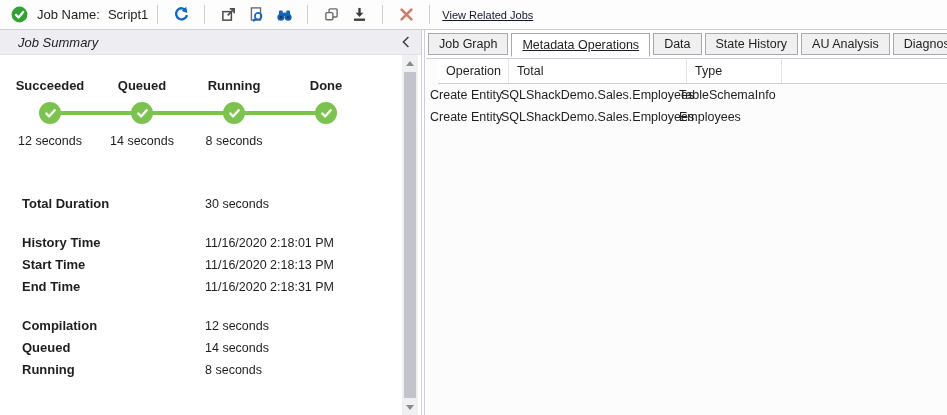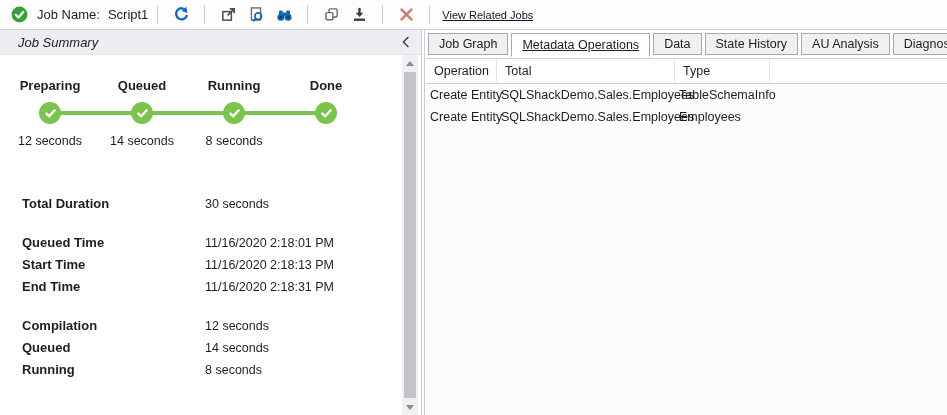--- a/index.html
+++ b/index.html
@@ -46,21 +46,21 @@
   
   .splitter{position:absolute;left:421px;top:30px;width:4px;height:385px;background:#fff;border-left:1px solid #cccedb;border-right:1px solid #cccedb;box-sizing:border-box;}
 
   
   .right-panel{position:absolute;left:426px;top:30px;width:521px;height:385px;background:#fcfcfd;}
   .tabstrip{display:flex;height:25px;padding:3px 0 0 2px;border-bottom:1px solid #cccedb;box-sizing:content-box;background:#fff;}
   .tab{border:1px solid #a9a9ad;background:#f0f0f0;font-size:12.5px;padding:0 10px;height:20px;line-height:20px;margin-right:3px;cursor:pointer;white-space:nowrap;}
   .tab.active{background:#fff;height:22px;line-height:22px;margin-bottom:-1px;border-bottom:1px solid #fff;position:relative;z-index:2;text-decoration:underline;}
 
   .grid{background:#fcfcfd;}
-  .grid-header{display:grid;grid-template-columns:71px 178px 95px 1fr;height:24px;background:#fff;border-bottom:1px solid #cccedb;}
+  .grid-header{display:grid;grid-template-columns:71px 178px 95px 1fr;height:24px;background:#fff;border-bottom:1px solid #cccedb;margin-left:12px;}
   .gh-cell{border-right:1px solid #e3e3e9;line-height:24px;padding-left:8px;font-size:12.5px;box-sizing:border-box;overflow:hidden;white-space:nowrap;cursor:pointer;}
   .grid-row{display:grid;grid-template-columns:71px 178px 95px 1fr;height:22px;cursor:pointer;}
   .gr-cell{line-height:22px;padding-left:4px;font-size:12.5px;white-space:nowrap;overflow:visible;}
 </style>
 </head>
 <body>
 
 <div class="toolbar">
   <svg class="tb-status" viewBox="0 0 18 18">
     <circle cx="9" cy="9" r="8.4" fill="#33A133"></circle>
@@ -148,21 +148,21 @@
       </svg>
     </span>
   </div>
 
   <div class="panel-body">
 
     <div class="stepper">
       <div class="stepper-line"></div>
       <div class="stages">
         <div class="stage">
-          <div class="stage-label">Preparing</div>
+          <div class="stage-label">Succeeded</div>
           <div class="stage-circle">
             <svg width="15" height="15" viewBox="0 0 15 15">
                 <polyline points="3.4,7.6 6.2,10.3 11.7,4.3" fill="none" stroke="#fff" stroke-width="2.4" stroke-linecap="round" stroke-linejoin="round"></polyline>
               </svg>
           </div>
           <div class="stage-duration">12 seconds</div>
         </div>
         <div class="stage">
           <div class="stage-label">Queued</div>
           <div class="stage-circle">
@@ -194,21 +194,21 @@
     </div>
 
     <div class="details">
       <div class="dgroup">
         <div class="drow">
           <span class="dlabel">Total Duration</span><span class="dvalue">30 seconds</span>
         </div>
       </div>
       <div class="dgroup">
         <div class="drow">
-          <span class="dlabel">Queued Time</span><span class="dvalue">11/16/2020 2:18:01 PM</span>
+          <span class="dlabel">History Time</span><span class="dvalue">11/16/2020 2:18:01 PM</span>
         </div>
         <div class="drow">
           <span class="dlabel">Start Time</span><span class="dvalue">11/16/2020 2:18:13 PM</span>
         </div>
         <div class="drow">
           <span class="dlabel">End Time</span><span class="dvalue">11/16/2020 2:18:31 PM</span>
         </div>
       </div>
       <div class="dgroup">
         <div class="drow">

